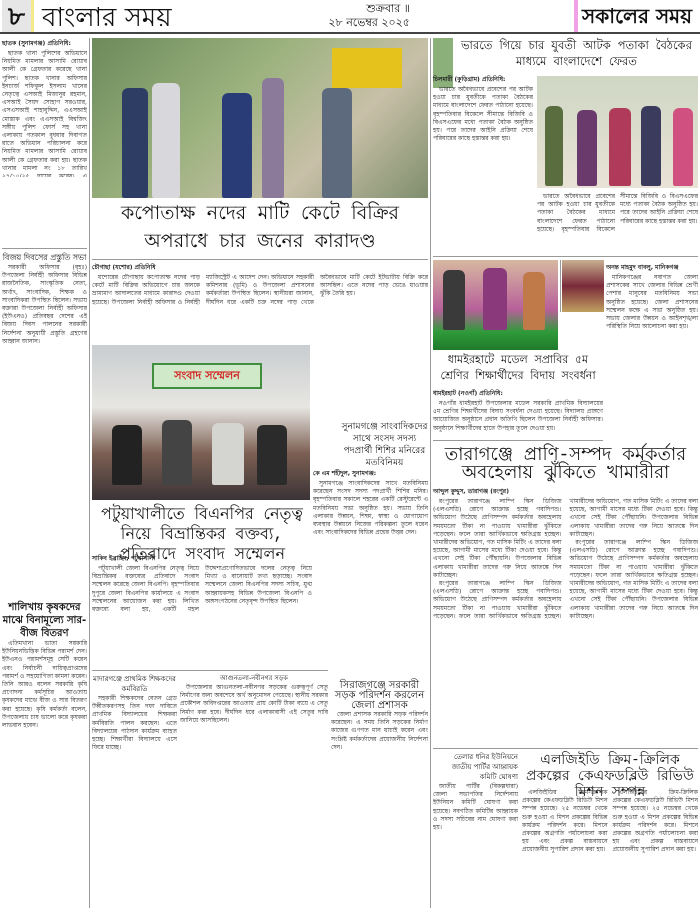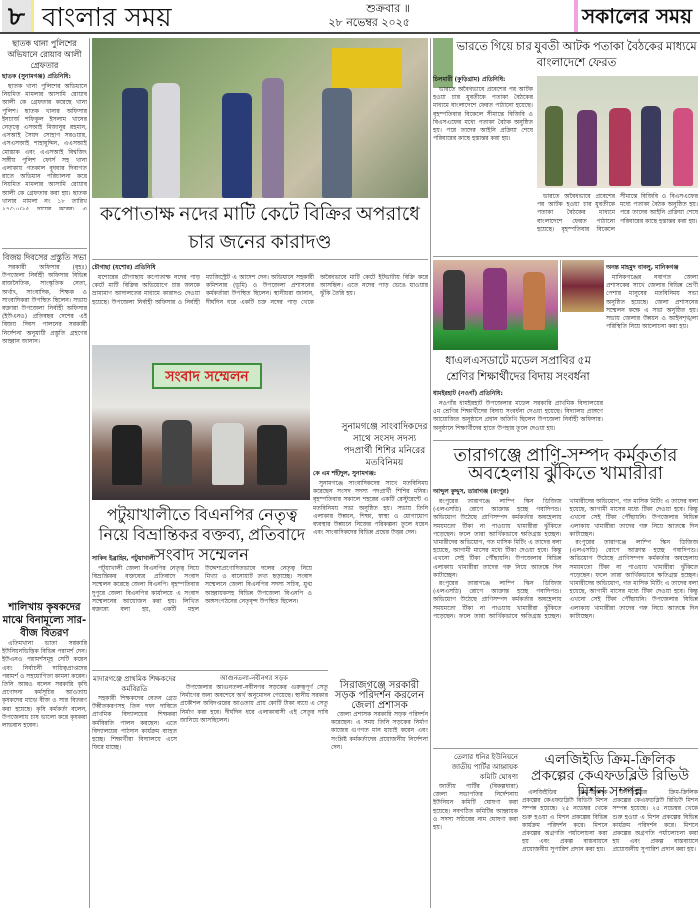--- a/index.html
+++ b/index.html
@@ -5,21 +5,21 @@
   * { box-sizing: border-box; margin: 0; padding: 0; }
   body { width: 700px; height: 910px; background: #ffffff; font-family: "DejaVu Serif", serif; color: #111; overflow: hidden; position: relative; }
   .abs { position: absolute; }
   .masthead { left: 0; top: 0; width: 700px; height: 34px; border-bottom: 2px solid #444; }
   .page-no { left: 2px; top: 0; width: 32px; height: 32px; background: #e6e6e6; font-size: 26px; font-weight: bold; text-align: center; line-height: 32px; font-family: "DejaVu Sans", sans-serif; border-right: 3px solid #f4e98a; }
   .section-title { left: 42px; top: 2px; font-size: 26px; font-family: "DejaVu Sans", sans-serif; line-height: 30px; }
   .date-box { left: 290px; top: 2px; font-size: 11px; text-align: right; width: 120px; line-height: 14px; font-family: "DejaVu Sans", sans-serif; }
   .brand { left: 574px; top: 0; width: 124px; height: 32px; font-size: 20px; font-weight: bold; line-height: 32px; border-left: 4px solid #f0a2e8; padding-left: 4px; font-family: "DejaVu Sans", sans-serif; }
   .body-text { font-size: 6px; line-height: 8.2px; color: #333; text-align: justify; font-family: "DejaVu Sans", sans-serif; overflow: hidden; }
   .body-text p { text-indent: 6px; }
-  .hl-big { font-family: Liberation Serif, serif; text-align: center; color: #111; }
+  .hl-big { font-family: Liberation Mono, monospace; text-align: center; color: #111; }
   .hl-small { font-family: "DejaVu Sans", sans-serif; text-align: center; color: #111; font-size: 10px; line-height: 13px; }
   .photo { background: linear-gradient(135deg, #6d8a5b, #9bb27e 40%, #c8c0a8 70%, #7f8e6d); }
   .rule-v { width: 1px; background: #999; }
   .rule-h { height: 1px; background: #999; }
   .byline { font-weight: bold; font-size: 6px; color: #222; font-family: "DejaVu Sans", sans-serif; }
   .figure { position: absolute; border-radius: 6px 6px 2px 2px; }
 </style>
 </head>
 <body>
 
@@ -30,21 +30,20 @@
   <div>শুক্রবার ॥</div>
   <div>২৮ নভেম্বর ২০২৫</div>
 </div>
 <div class="abs brand">সকালের সময়</div>
 
 <div class="abs rule-v" style="left:89px; top:38px; height:870px;"></div>
 <div class="abs rule-v" style="left:430px; top:38px; height:870px;"></div>
 <div class="abs rule-v" style="left:560px; top:260px; height:52px;"></div>
 
 <div class="abs" style="left:2px; top:38px; width:85px;">
-  <div class="hl-small" style="font-size:8px; line-height:11px;">ছাতক থানা পুলিশের অভিযানে রোয়াব আলী গ্রেফতার</div>
   <div class="byline">ছাতক (সুনামগঞ্জ) প্রতিনিধি:</div>
   <div class="body-text" style="height:128px;">
       <p>ছাতক থানা পুলিশের অভিযানে নিয়মিত মামলার আসামি রোয়াব আলী কে গ্রেফতার করেছে থানা পুলিশ। ছাতক থানার অফিসার ইনচার্জ শফিকুল ইসলাম খানের নেতৃত্বে এসআই মিজানুর রহমান, এসআই সৈয়দ সোহাগ সরওয়ার, এসএসআই শাহাবুদ্দিন, এএসআই মোস্তাক এবং এএসআই বিশ্বজিৎ সঙ্গীয় পুলিশ ফোর্স সহ থানা এলাকায় গতকাল বুধবার দিবাগত রাতে অভিযান পরিচালনা করে নিয়মিত মামলার আসামি রোয়াব আলী কে গ্রেফতার করা হয়। ছাতক থানার মামলা নং ১৮ তারিখ ২৭/১০/২৫ দায়ের করেন। এ মামলায় তাকে গ্রেফতার করা হয়।</p>
     </div>
 </div>
 <div class="abs rule-h" style="left:2px; top:248px; width:85px;"></div>
 
 <div class="abs" style="left:2px; top:252px; width:85px;">
   <div class="hl-small" style="font-size:8px; line-height:11px;">বিজয় দিবসের প্রস্তুতি সভা</div>
   <div class="body-text" style="height:300px;">
@@ -72,21 +71,21 @@
 <div class="abs rule-h" style="left:92px; top:259px; width:336px;"></div>
 
 <div class="abs" style="left:92px; top:262px; width:336px;">
   <div class="byline">চৌগাছা (যশোর) প্রতিনিধি</div>
   <div class="body-text" style="column-count:3; column-gap:6px; height:78px;">
       <p>যশোরের চৌগাছায় কপোতাক্ষ নদের পাড় কেটে মাটি বিক্রির অভিযোগে চার জনকে ভ্রাম্যমাণ আদালতের মাধ্যমে কারাদণ্ড দেওয়া হয়েছে। উপজেলা নির্বাহী অফিসার ও নির্বাহী ম্যাজিস্ট্রেট এ আদেশ দেন। অভিযানে সহকারী কমিশনার (ভূমি) ও উপজেলা প্রশাসনের কর্মকর্তারা উপস্থিত ছিলেন। স্থানীয়রা জানান, দীর্ঘদিন ধরে একটি চক্র নদের পাড় থেকে অবৈধভাবে মাটি কেটে ইটভাটায় বিক্রি করে আসছিল। এতে নদের পাড় ভেঙে যাওয়ার ঝুঁকি তৈরি হয়।</p>
     </div>
 </div>
 
 <div class="abs" style="left:92px; top:345px; width:218px; height:155px; background:linear-gradient(180deg,#c9cdd0 0%, #e7e6e2 40%, #7c5f52 70%, #3a3336 100%);">
-  <div class="abs" style="left:60px; top:18px; width:110px; height:26px; background:#d0e9c8; border:2px solid #3f8f3f; color:#d42020; font-size:14px; font-weight:bold; text-align:center; line-height:22px; font-family:'DejaVu Sans', sans-serif;">সংবাদ সম্মেলন</div>
+  <div class="abs" style="left:60px; top:18px; width:110px; height:26px; background:#d0e9c8; border:2px solid #3f8f3f; color:#d42020; font-size:11px; font-weight:bold; text-align:center; line-height:22px; font-family:'DejaVu Sans', sans-serif;">সংবাদ সম্মেলন</div>
   <div class="figure" style="left:20px; top:80px; width:30px; height:60px; background:#222;"></div>
   <div class="figure" style="left:70px; top:75px; width:30px; height:65px; background:#444;"></div>
   <div class="figure" style="left:120px; top:78px; width:32px; height:62px; background:#d4d4d0;"></div>
   <div class="figure" style="left:165px; top:80px; width:30px; height:60px; background:#2b2b2b;"></div>
 </div>
 
 <div class="abs" style="left:313px; top:420px; width:115px;">
   <div class="hl-small" style="font-size:9px; line-height:12px;margin-left:28px;">সুনামগঞ্জে সাংবাদিকদের সাথে সংসদ সদস্য পদপ্রার্থী শিশির মনিরের মতবিনিময়</div>
   <div class="byline">কে এম শহীদুল, সুনামগঞ্জ:</div>
   <div class="body-text" style="height:220px;">
@@ -148,21 +147,21 @@
   <div class="figure" style="left:90px; top:12px; width:22px; height:58px; background:#c07a4a;"></div>
 </div>
 <div class="abs" style="left:562px; top:260px; width:42px; height:52px; background:linear-gradient(180deg,#c8b090,#7a2a3a 50%,#c0a060);"></div>
 <div class="abs" style="left:606px; top:262px; width:92px;">
   <div class="byline">অনন্ত মাহমুদ বাবলু, মানিকগঞ্জ</div>
   <div class="body-text" style="height:200px;">
       <p>মানিকগঞ্জের নবাগত জেলা প্রশাসকের সাথে জেলার বিভিন্ন শ্রেণী পেশার মানুষের মতবিনিময় সভা অনুষ্ঠিত হয়েছে। জেলা প্রশাসনের সম্মেলন কক্ষে এ সভা অনুষ্ঠিত হয়। সভায় জেলার উন্নয়ন ও আইনশৃঙ্খলা পরিস্থিতি নিয়ে আলোচনা করা হয়।</p>
     </div>
 </div>
 
-<div class="abs hl-big" style="left:433px; top:352px; width:170px; font-size:11px; line-height:16px;">ধাএলএসডাটে মডেল সপ্রাবির ৫ম শ্রেণির শিক্ষার্থীদের বিদায় সংবর্ধনা</div>
+<div class="abs hl-big" style="left:433px; top:352px; width:170px; font-size:11px; line-height:16px;">ধামইরহাটে মডেল সপ্রাবির ৫ম শ্রেণির শিক্ষার্থীদের বিদায় সংবর্ধনা</div>
 <div class="abs" style="left:433px; top:388px; width:170px;">
   <div class="byline">ধামইরহাট (নওগাঁ) প্রতিনিধি:</div>
   <div class="body-text" style="height:50px;">
       <p>নওগাঁর ধামইরহাট উপজেলার মডেল সরকারি প্রাথমিক বিদ্যালয়ের ৫ম শ্রেণির শিক্ষার্থীদের বিদায় সংবর্ধনা দেওয়া হয়েছে। বিদ্যালয় প্রাঙ্গণে আয়োজিত অনুষ্ঠানে প্রধান অতিথি ছিলেন উপজেলা নির্বাহী অফিসার। অনুষ্ঠানে শিক্ষার্থীদের হাতে উপহার তুলে দেওয়া হয়।</p>
     </div>
 </div>
 
 <div class="abs rule-h" style="left:433px; top:440px; width:170px;"></div>
 <div class="abs hl-big" style="left:433px; top:446px; width:265px; font-size:18px; line-height:18px;">তারাগঞ্জে প্রাণি-সম্পদ কর্মকর্তার অবহেলায় ঝুঁকিতে খামারীরা</div>
 <div class="abs" style="left:433px; top:486px; width:265px;">

